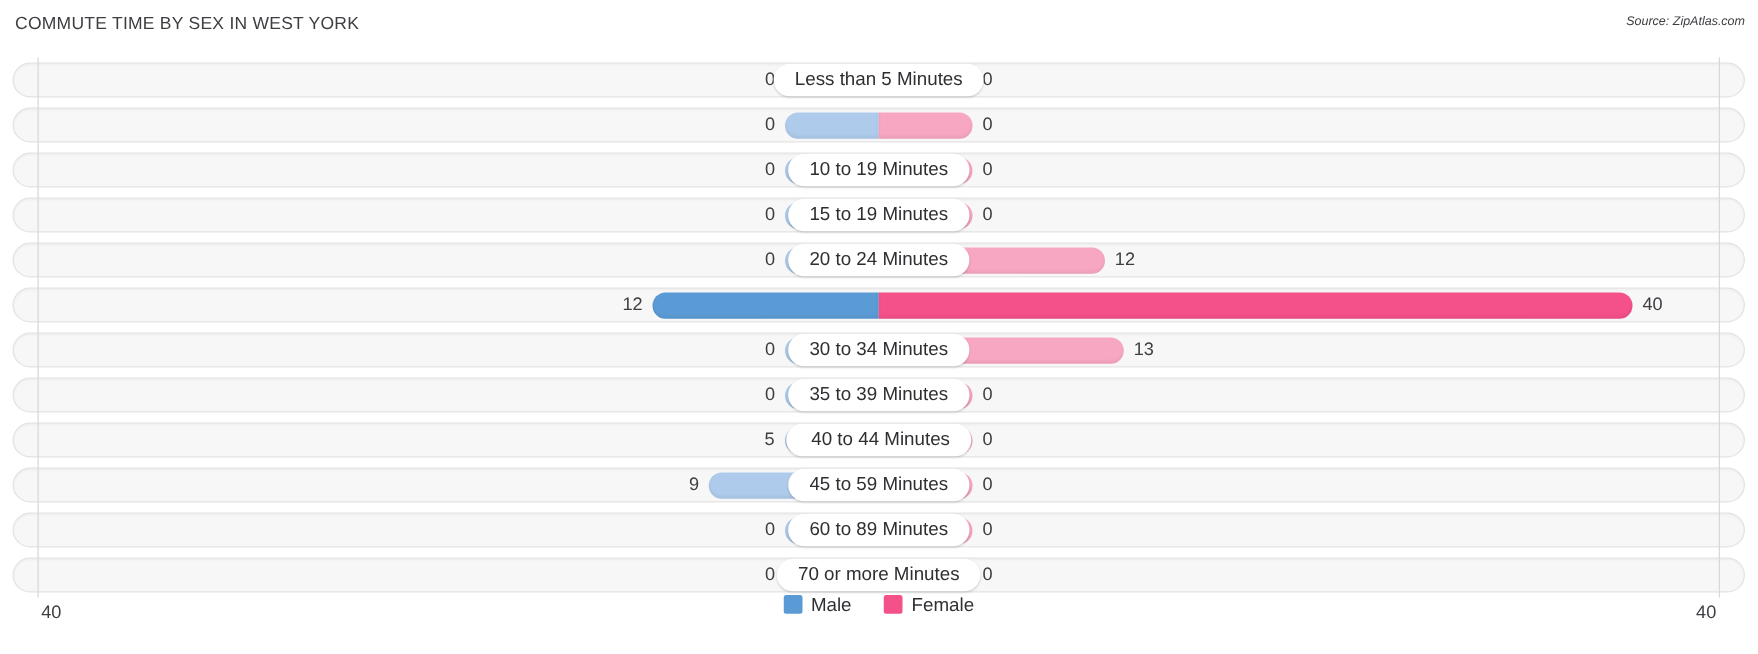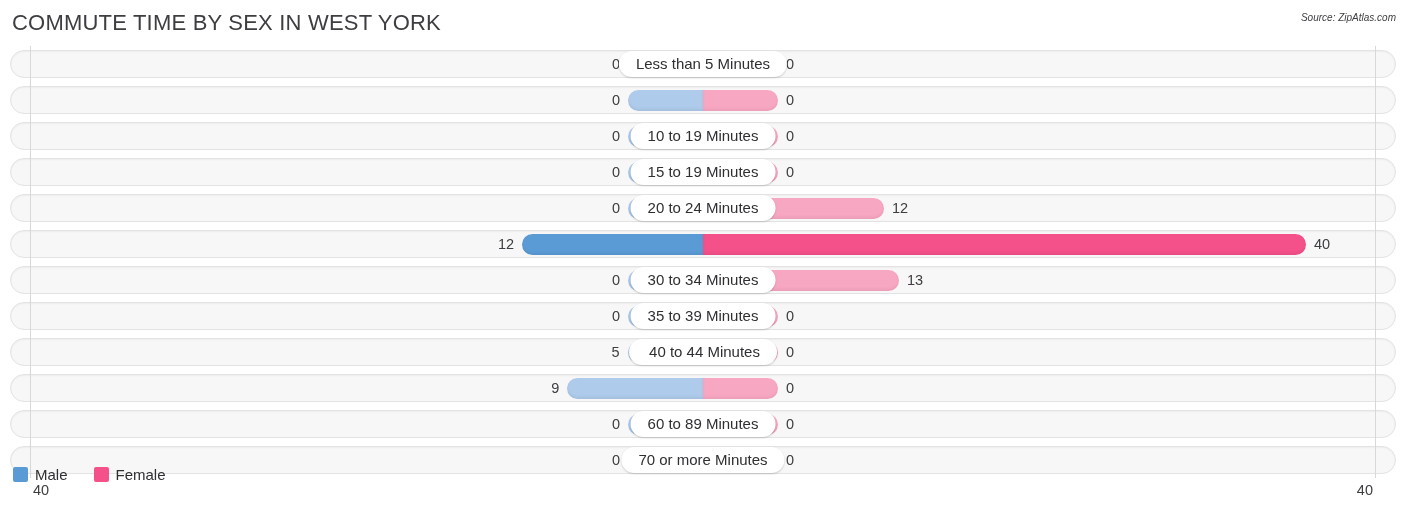--- a/index.html
+++ b/index.html
@@ -25,21 +25,21 @@
     position: absolute;
     top: 0;
     left: 0;
     width: 1406px;
     height: 44px;
   }
   .chart-title {
     position: absolute;
     left: 12px;
     top: 10px;
-    font-size: 22px;
+    font-size: 14px;
     letter-spacing: 0.2px;
     color: #3d3d42;
     white-space: nowrap;
   }
   .chart-source {
     position: absolute;
     right: 10px;
     top: 12px;
     font-size: 10px;
     font-style: italic;
@@ -149,23 +149,24 @@
     position: absolute;
     top: 4px;
     font-size: 14.5px;
     color: #3d3d42;
   }
   .axis-label.left  { left: 33px; }
   .axis-label.right { right: 33px; }
 
   .legend {
     position: absolute;
-    top: 466px;
-    left: 0;
-    width: 1406px;
+    top: 476px;
+    left: 0;
+    width: 1406px;
+    text-align: center;
     font-size: 0;
     z-index: 9;
   }
   .legend-item {
     display: inline-block;
     margin: 0 13px;
     font-size: 15px;
     color: #2f2f33;
     white-space: nowrap;
   }
@@ -279,20 +280,21 @@
           <div class="cat-label" style="left: 703px; padding-left: 20px;">40 to 44 Minutes</div>
         </div>
       </div>
       <div class="row">
         <div class="track"></div>
         <div class="bars">
           <div class="bar male" style="left: 567.325px; width: 135.675px;"></div>
           <div class="bar female" style="left: 703px; width: 75px;"></div>
           <div class="val left" style="left: 0px; width: 559.325px; padding-right: 0px;">9</div>
           <div class="val right" style="left: 786px;">0</div>
+          <div class="cat-label" style="left: 703px;">45 to 59 Minutes</div>
         </div>
       </div>
       <div class="row">
         <div class="track"></div>
         <div class="bars">
           <div class="bar male" style="left: 628px; width: 75px;"></div>
           <div class="bar female" style="left: 703px; width: 75px;"></div>
           <div class="val left" style="left: 0px; width: 620px; padding-right: 0px;">0</div>
           <div class="val right" style="left: 786px;">0</div>
           <div class="cat-label" style="left: 703px;">60 to 89 Minutes</div>

